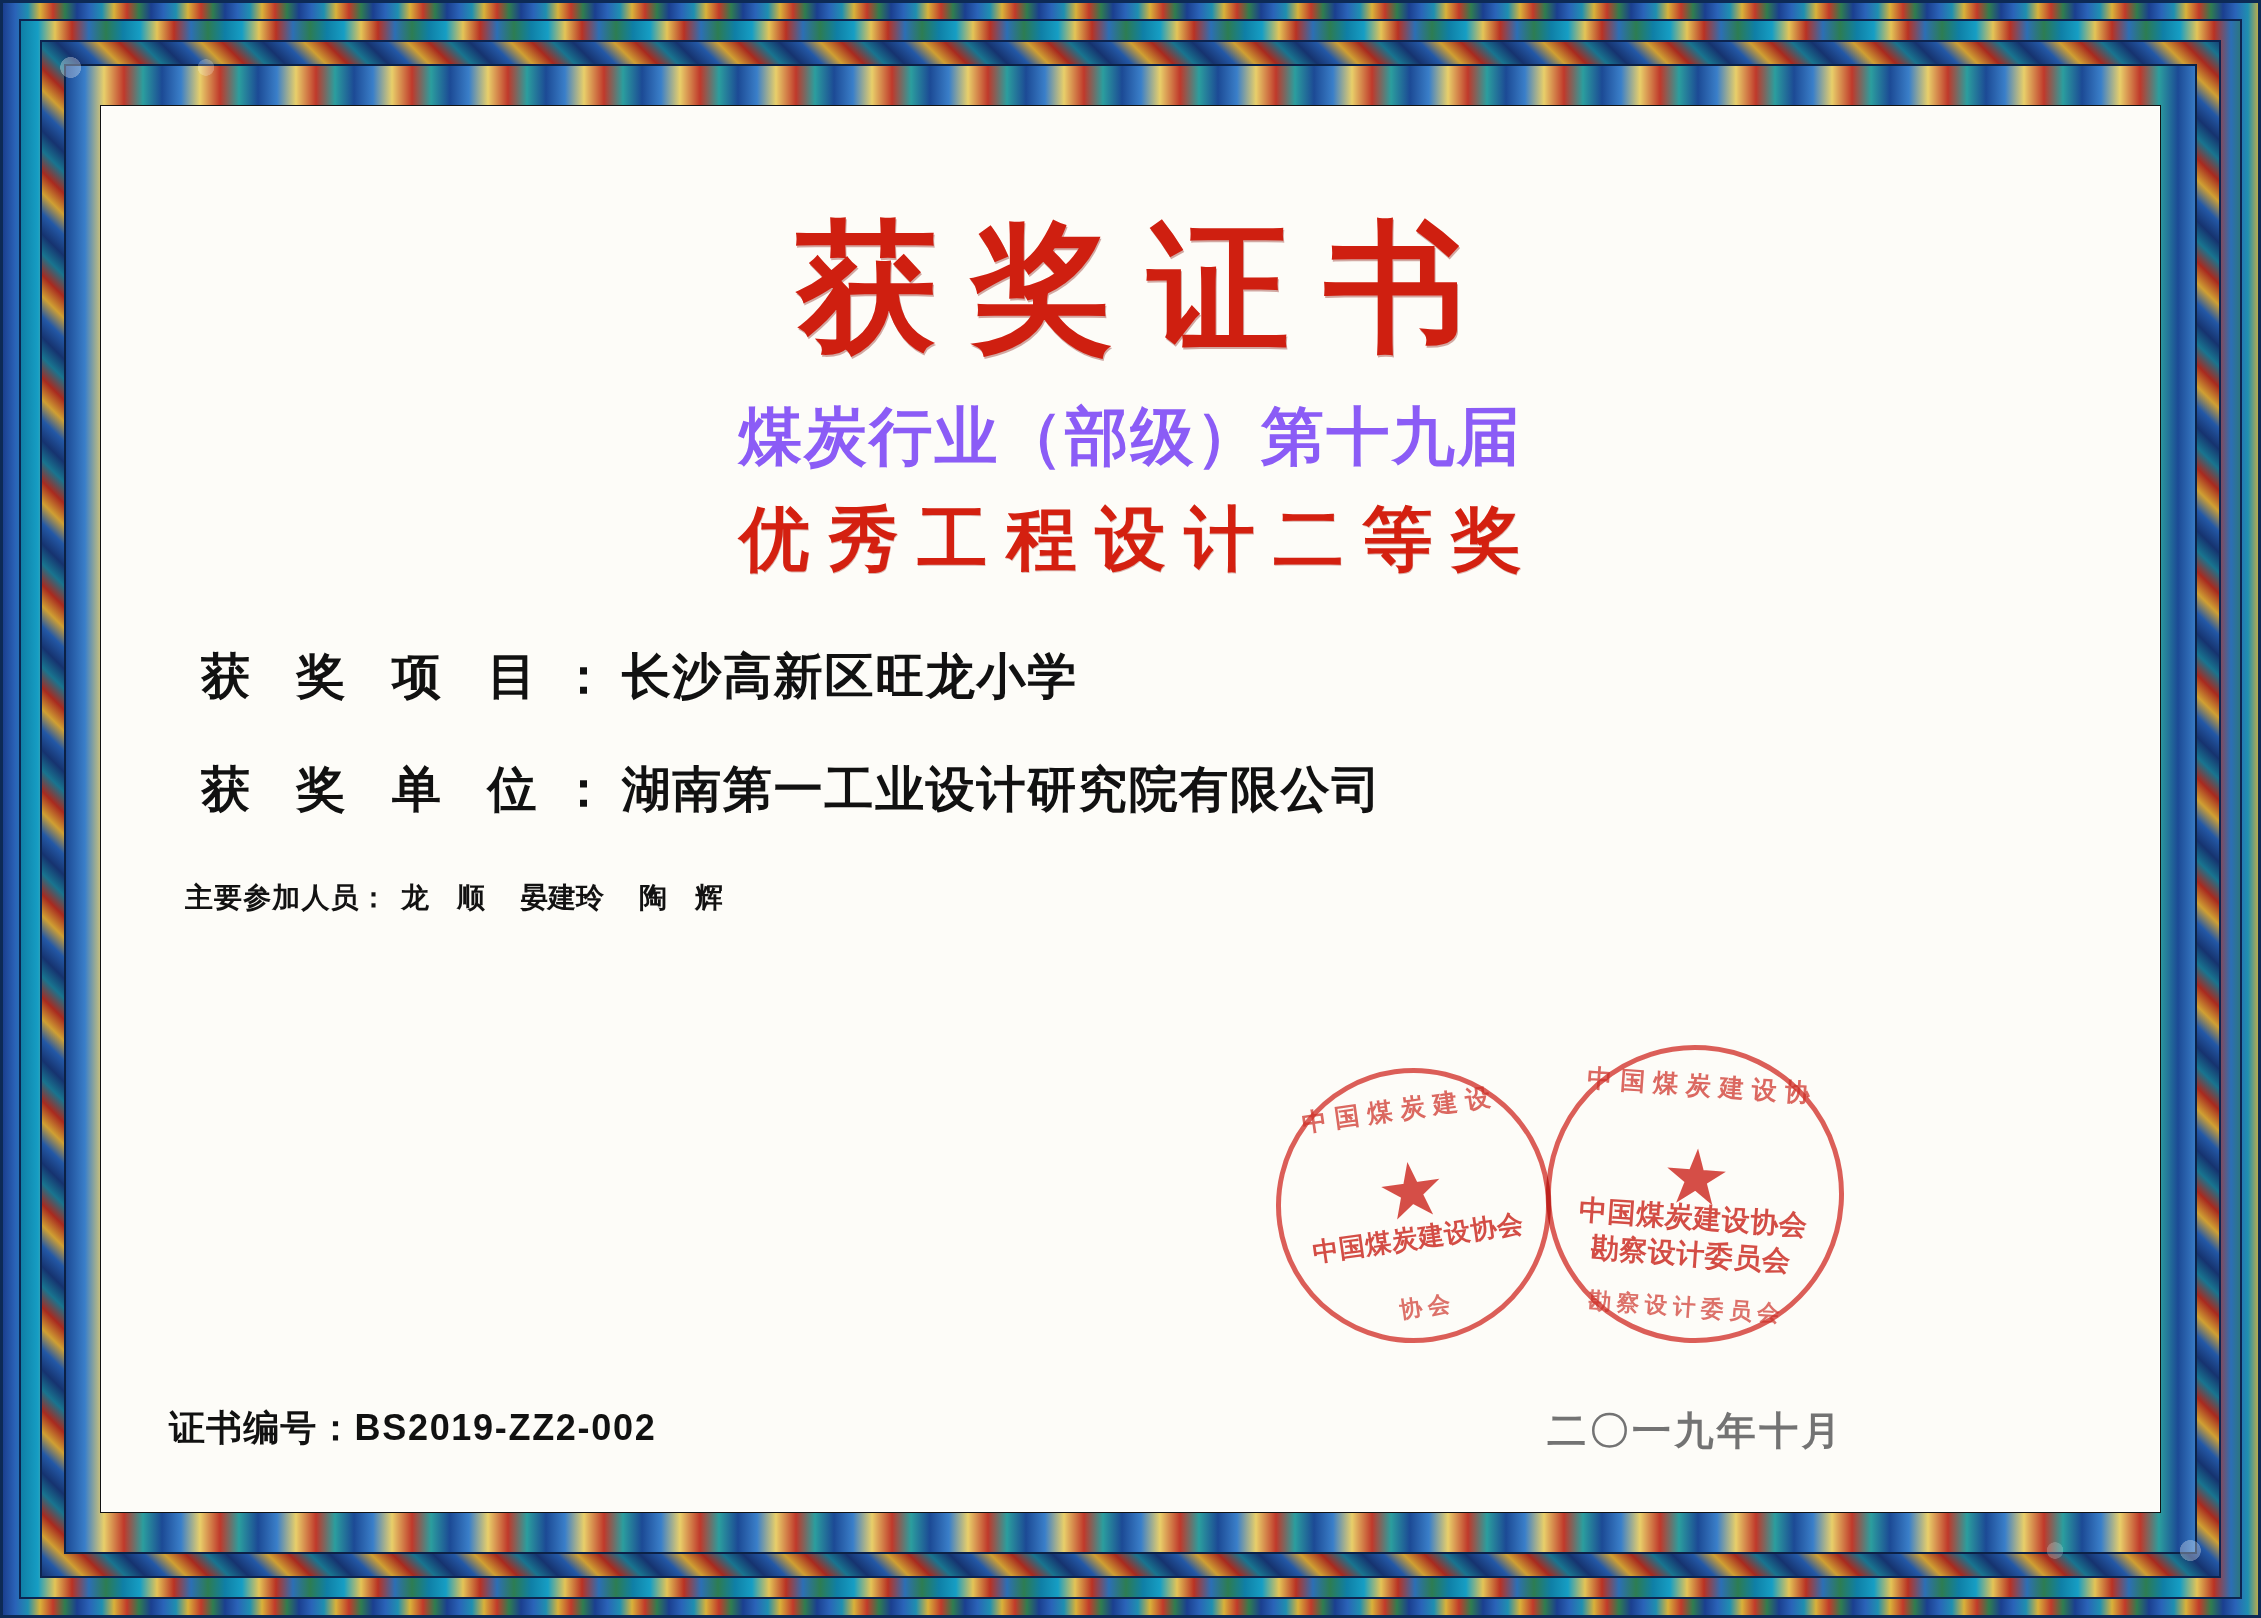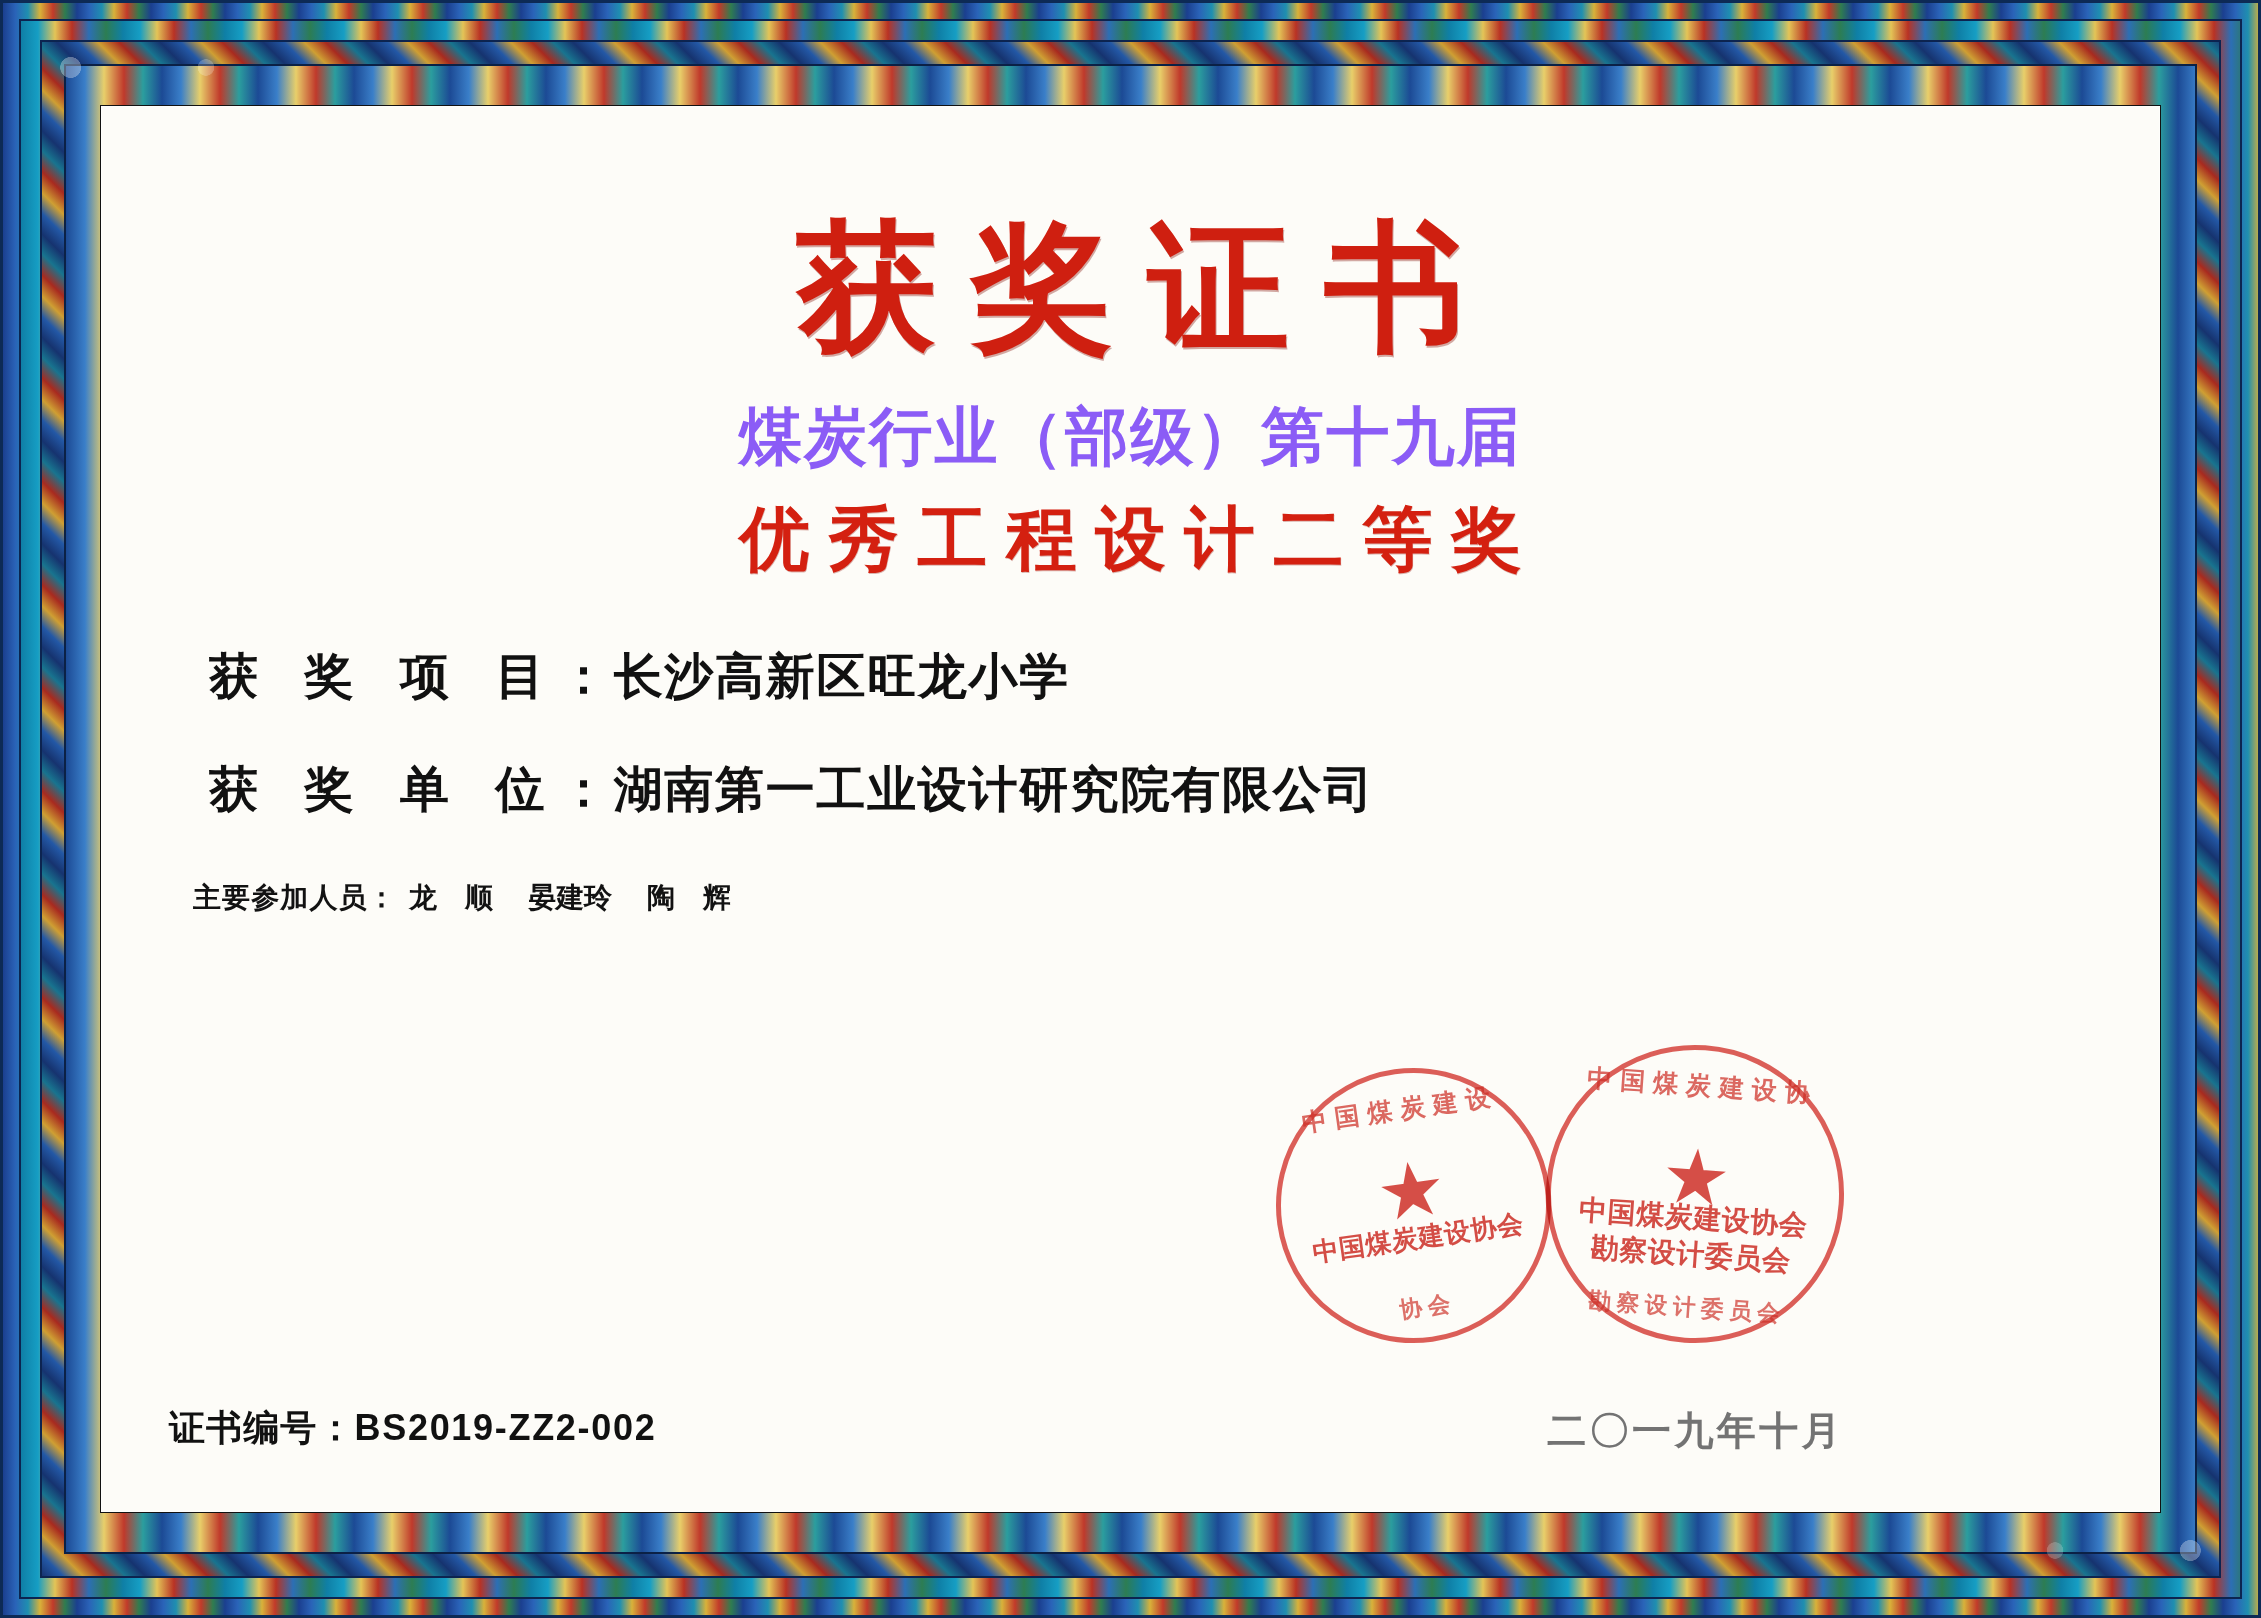--- a/index.html
+++ b/index.html
@@ -86,21 +86,21 @@
     bottom: 105px;
     background: #fdfcf8;
     border: 1.7px solid #111;
     box-sizing: border-box;
     box-shadow: inset 0 0 0 0.6px #fff;
   }
 
   .paper-inner {
     position: absolute;
     inset: 0;
-    padding: 0 40px;
+    padding: 0 32px;
     box-sizing: border-box;
   }
 
   
   .main-title {
     text-align: center;
     margin-top: 107px;
     color: #cf1f10;
     font-family: "DejaVu Serif", "Liberation Serif", serif;
     font-weight: bold;
@@ -141,20 +141,21 @@
     padding-left: 68px;
   }
   .field-row {
     display: flex;
     align-items: baseline;
     margin-bottom: 47px;
     font-size: 49px;
     color: #111;
     font-family: "DejaVu Serif", "Liberation Serif", serif;
     font-weight: bold;
+    gap: 8px;
   }
   .field-label {
     letter-spacing: 14.7px;
     white-space: nowrap;
   }
   .field-colon {
     margin-right: 5.6px;
   }
   .field-value {
     letter-spacing: 1.7px;

